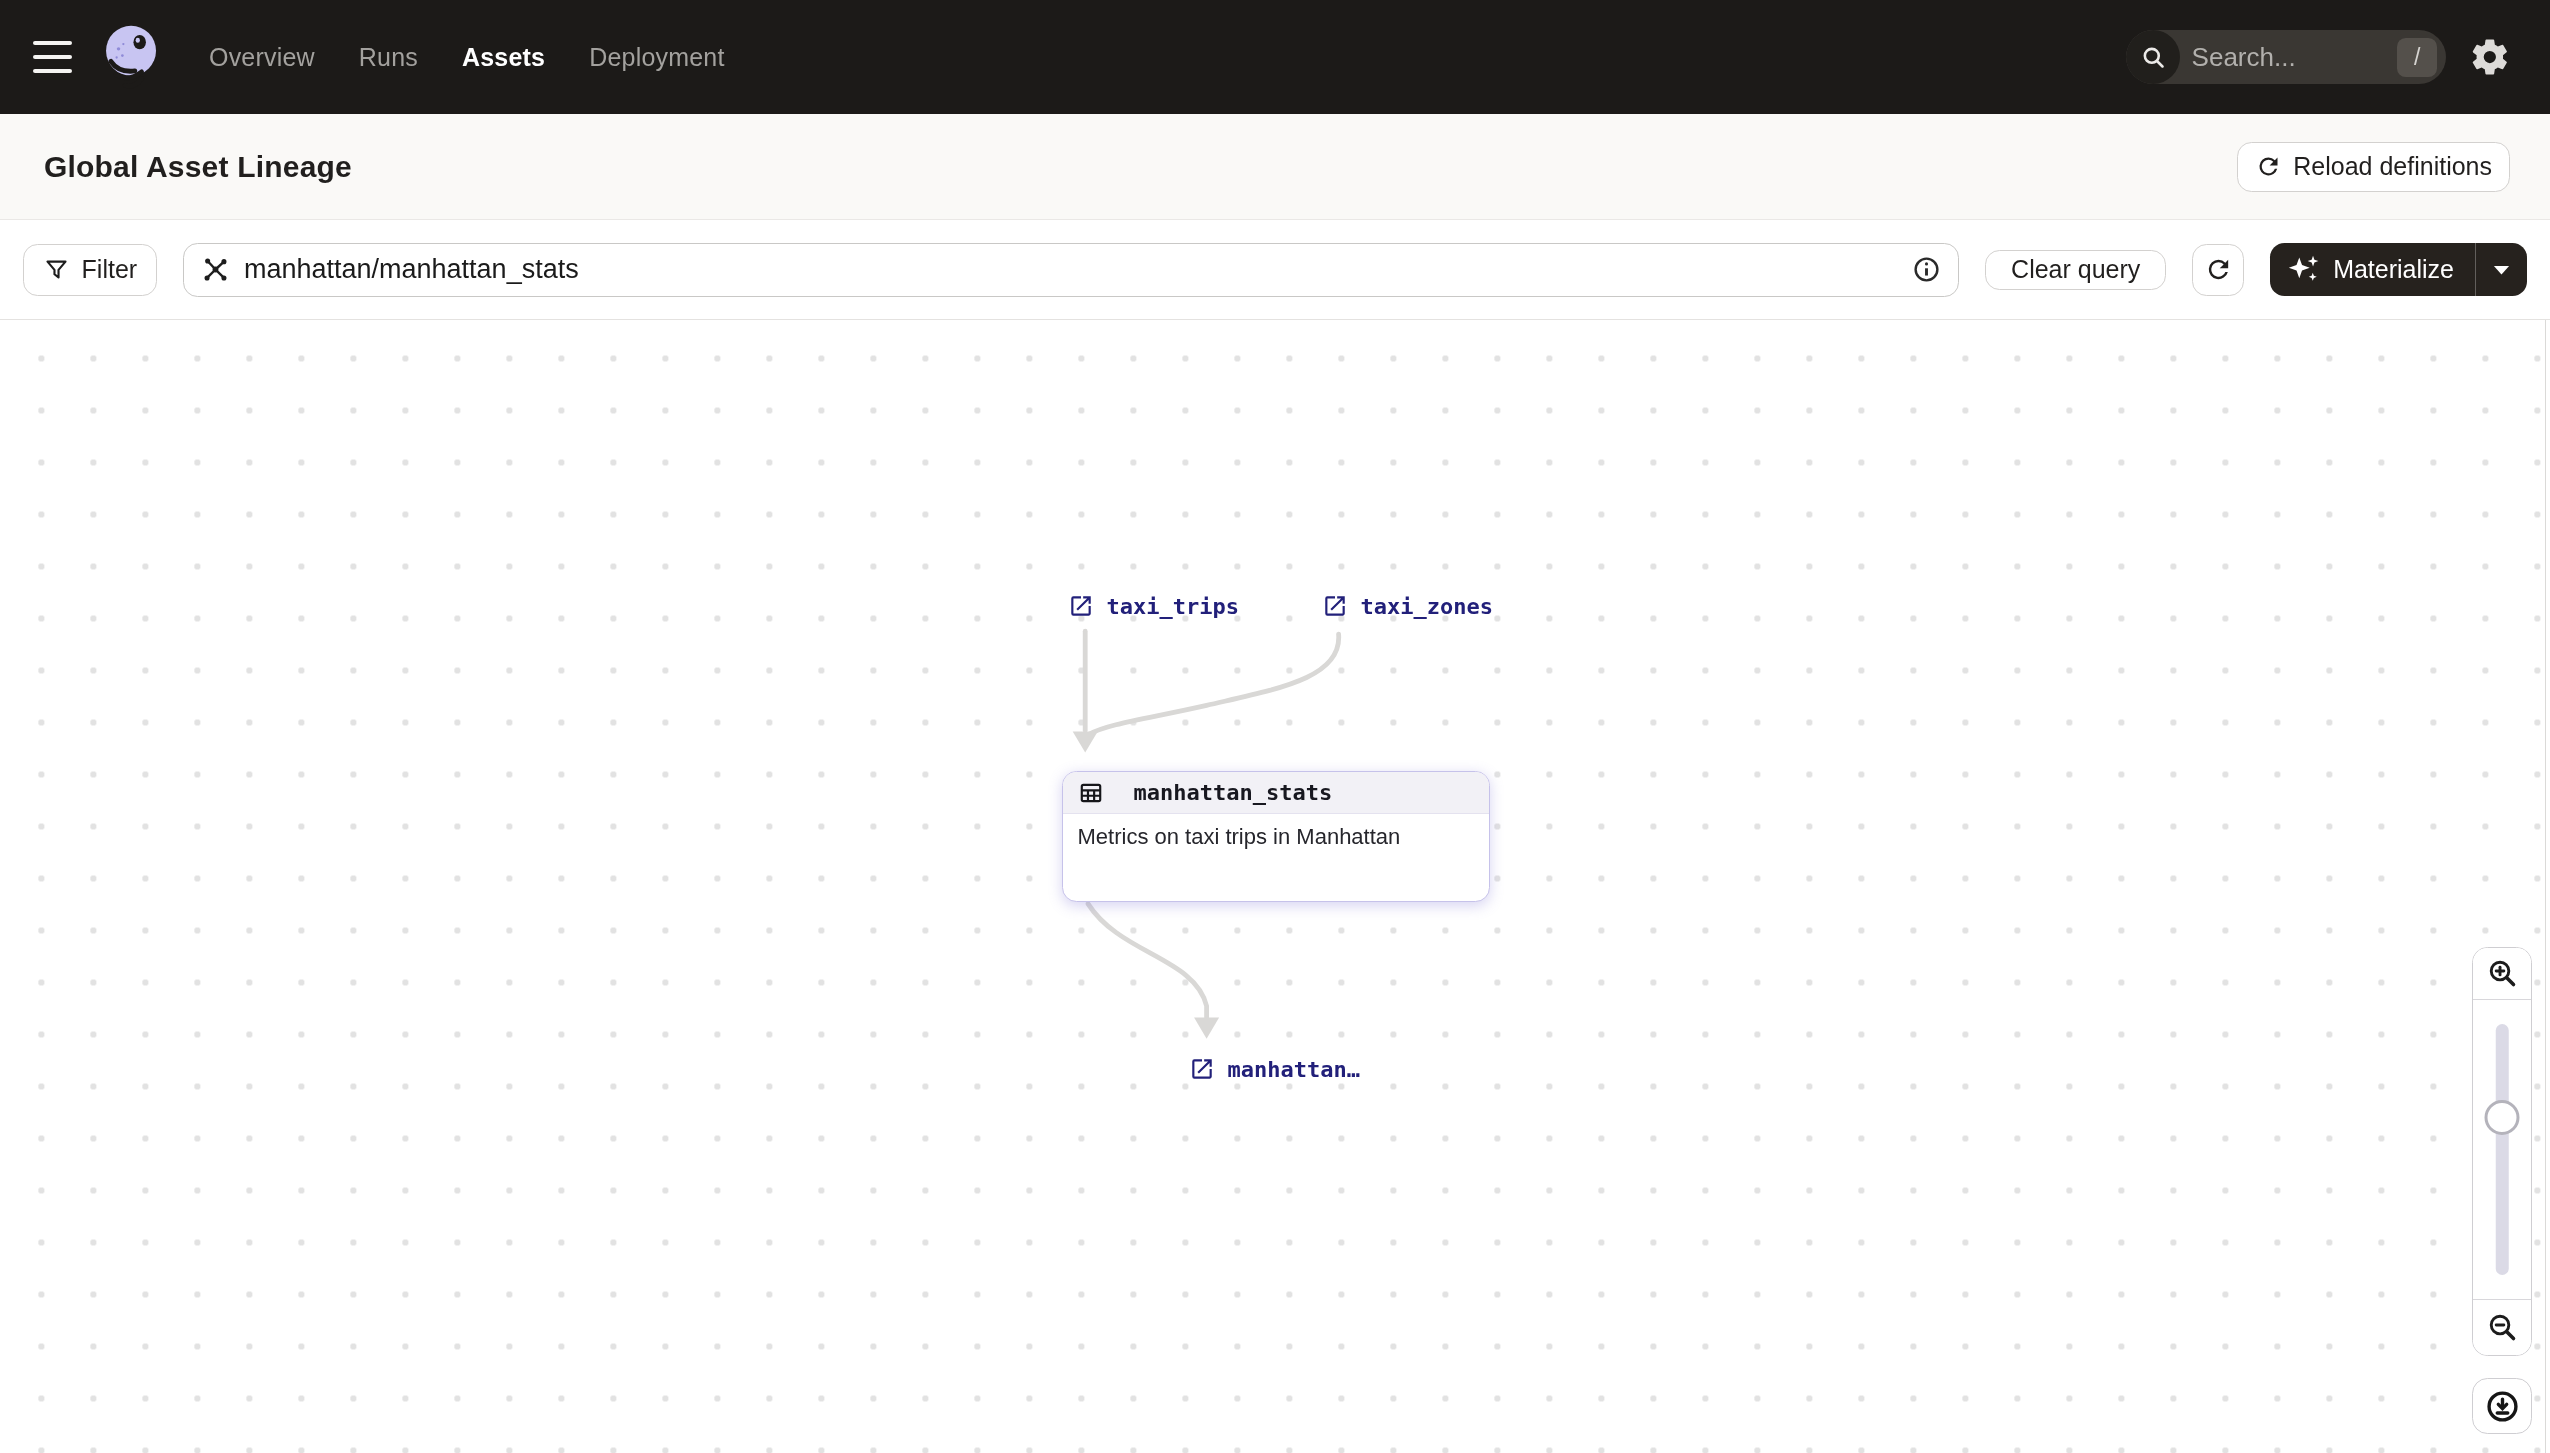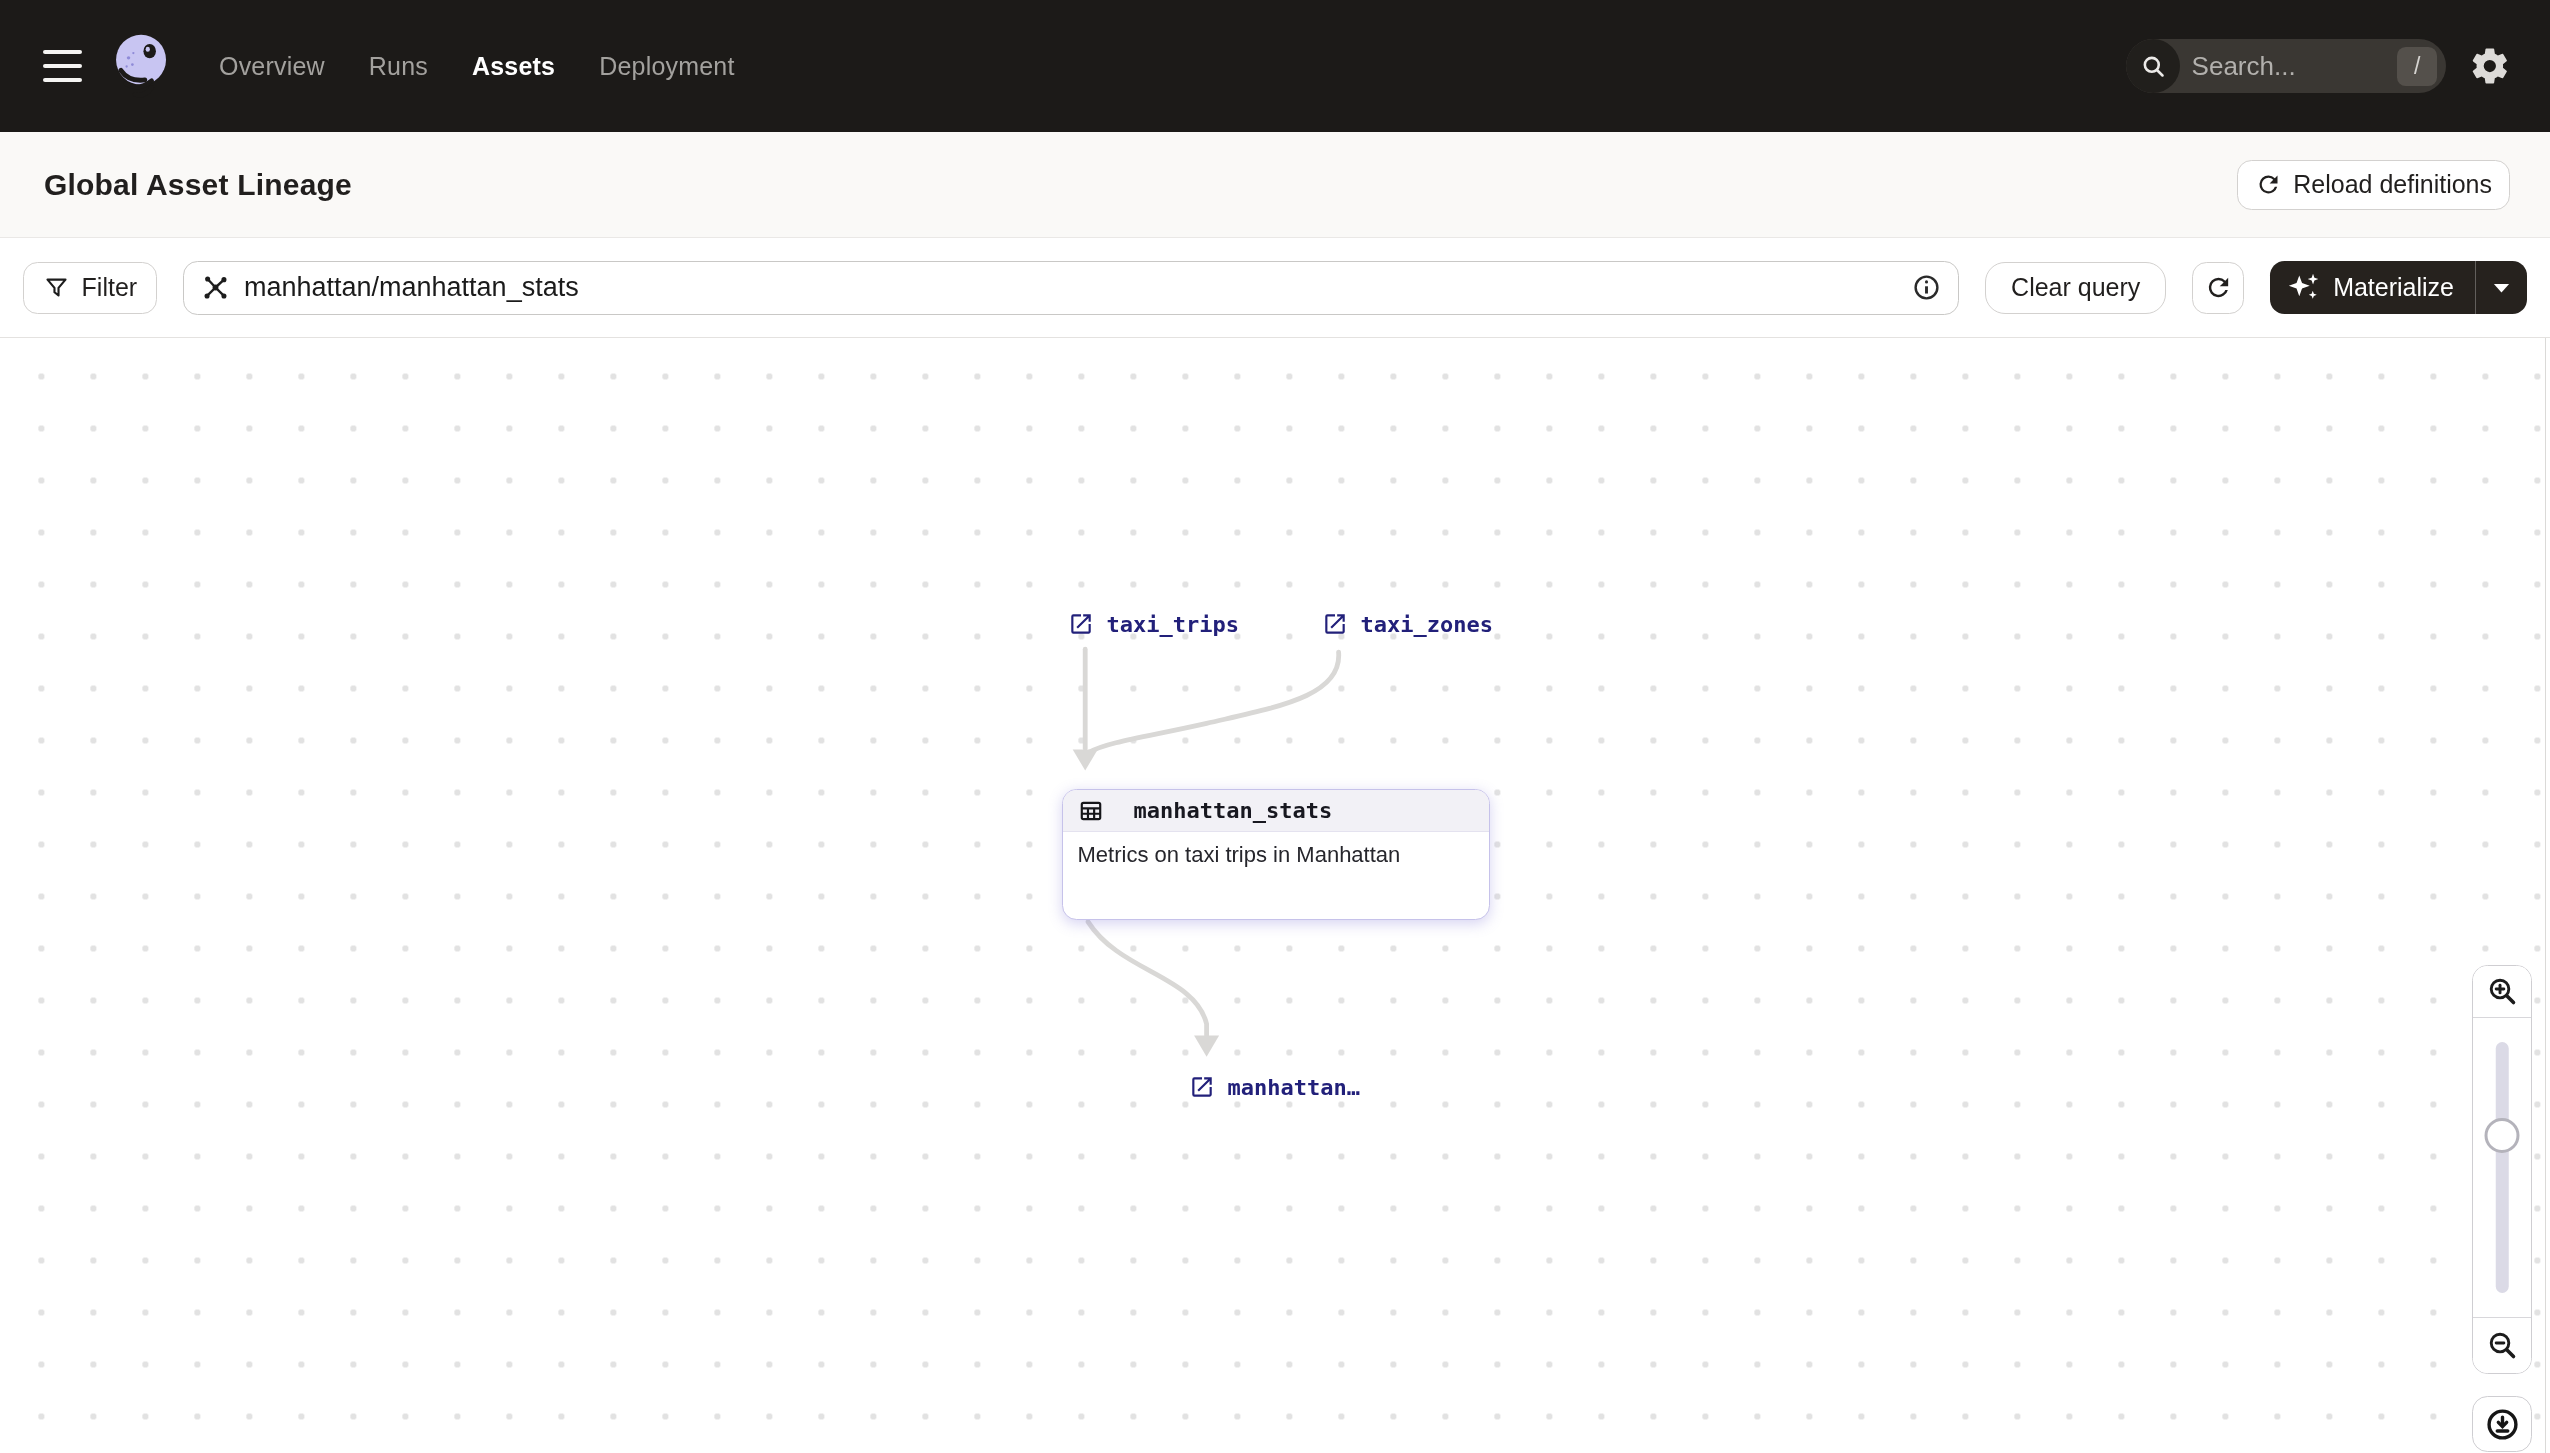--- a/index.html
+++ b/index.html
@@ -1,21 +1,21 @@
 <!DOCTYPE html>
 <html><head>
 <meta charset="utf-8">
 <style>
   * { margin:0; padding:0; box-sizing:border-box; }
   html,body { width:2550px; height:1453px; overflow:hidden; background:#fff;
               font-family:"Liberation Sans", sans-serif; }
 
   
-  .nav { position:relative; width:100%; height:132px; background:#1c1a18;
-         display:flex; align-items:center; padding:0 39px 0 43px;justify-content:space-between; }
+  .nav { position:relative; width:100%; height:114px; background:#1c1a18;
+         display:flex; align-items:center; padding:0 39px 0 33px;justify-content:space-between; }
   .hamburger { width:39px; height:33px; display:flex; flex-direction:column;
                justify-content:space-between; background:none; border:none; cursor:pointer; }
   .hamburger span { display:block; height:4.8px; border-radius:2.9px; background:#f5f4f2; }
   .logo { margin-left:27px; width:66px; height:73px; flex:none; }
   .nav-links { display:flex; align-items:center; gap:44px; margin-left:44px; }
   .nav-link { font-size:25px; color:#a3a19e; text-decoration:none; letter-spacing:0.2px; }
   .nav-link.active { color:#ffffff; font-weight:700; }
   .nav-right { margin-left:auto; display:flex; align-items:center; gap:23px; }
   .search-pill { width:320px; height:54px; border-radius:27px; background:#3a3733;
                  display:flex; align-items:center; overflow:hidden; }
@@ -39,21 +39,21 @@
   .reload-btn { margin-left:auto; height:50px; padding:0 17px; }
 
   
   .toolbar { height:100px; background:#fff; border-bottom:1px solid #e4e2e0;
              display:flex; align-items:center; padding:0 23px; gap:26px; }
   .filter-btn { height:52px; padding:0 19px; }
   .query-wrap { flex:1; height:54px; border:1.9px solid #c9c8c6; border-radius:14.5px;
                 display:flex; align-items:center; gap:13.5px; padding:0 17.3px; background:#fff; }
   .query-input { flex:1; border:none; outline:none; font-size:27px; color:#1b1b1b;
                  font-family:inherit; min-width:0; background:transparent; }
-  .clear-btn { height:52px; padding:4px 25px;border-radius:20px; }
+  .clear-btn { height:40px; padding:4px 25px; }
   .refresh-btn { height:52px; width:52px; justify-content:center; padding:0; }
   .materialize { height:53px; border-radius:14.5px; background:#26221e; color:#fff;
                  display:flex; align-items:stretch; overflow:hidden; }
   .materialize-main { display:flex; align-items:center; gap:12.5px; padding:0 21px 0 17.3px;
                       font-size:25px; font-weight:500; background:none; border:none;
                       color:#fff; cursor:pointer; font-family:inherit; }
   .materialize-caret { width:52px; display:flex; align-items:center; justify-content:center;
                        border:none; border-left:1.4px solid rgba(255,255,255,.28);
                        background:none; cursor:pointer; }
 

